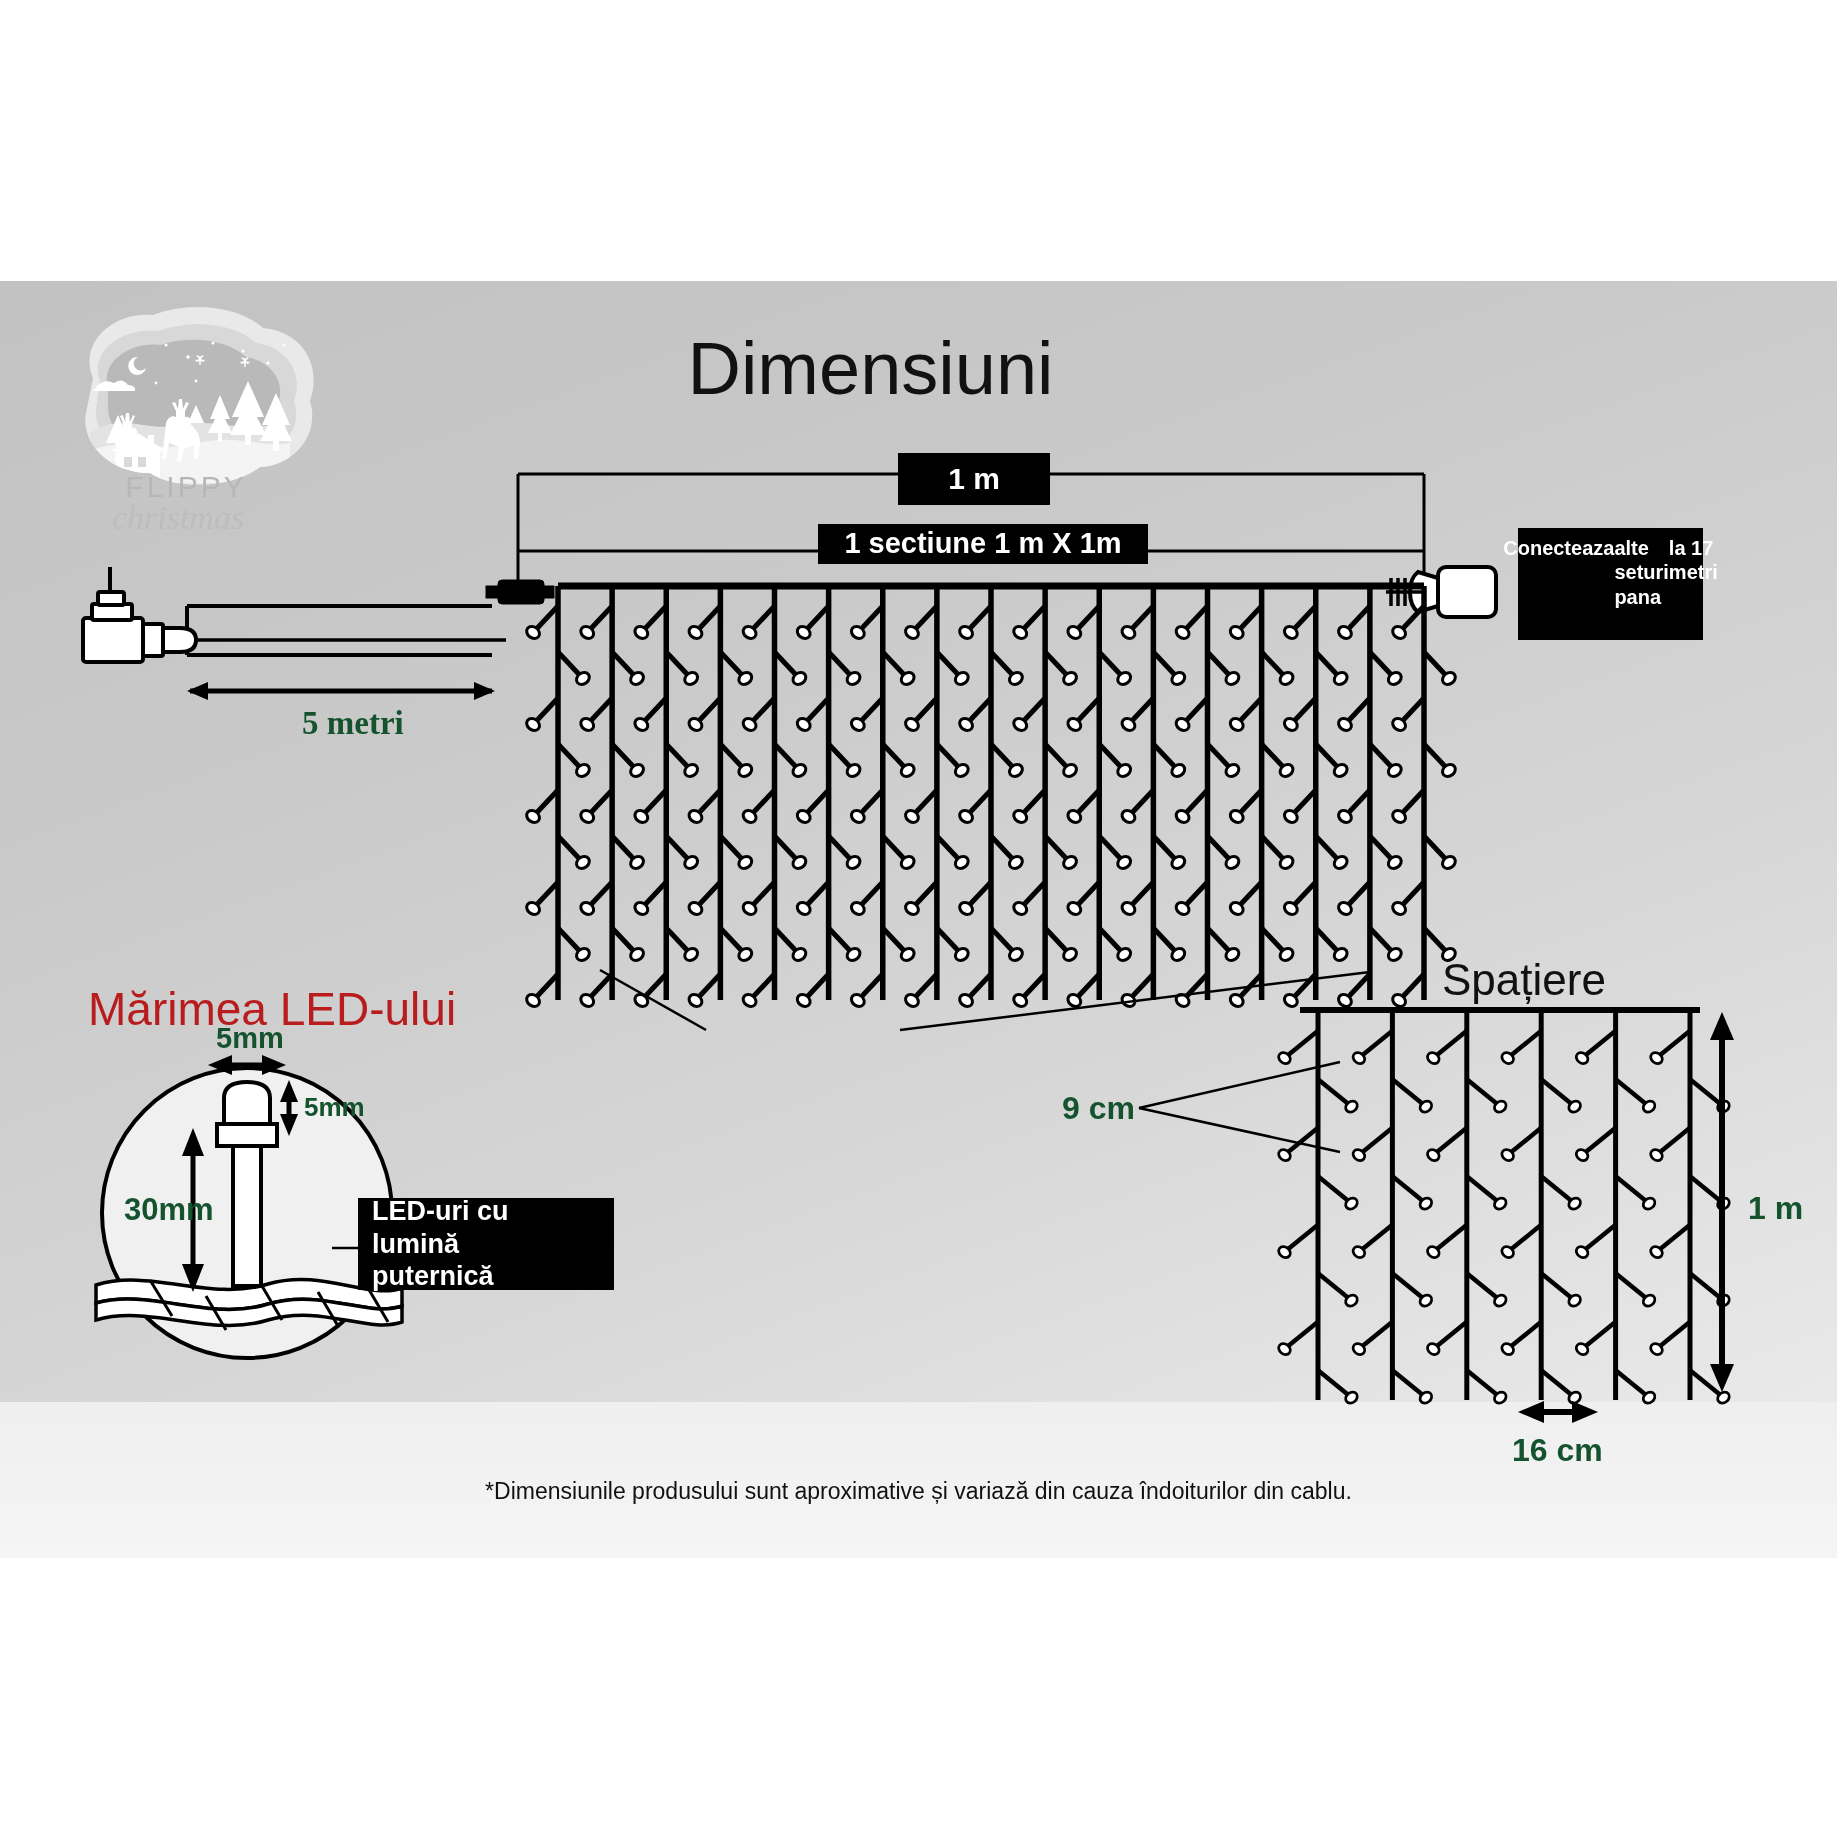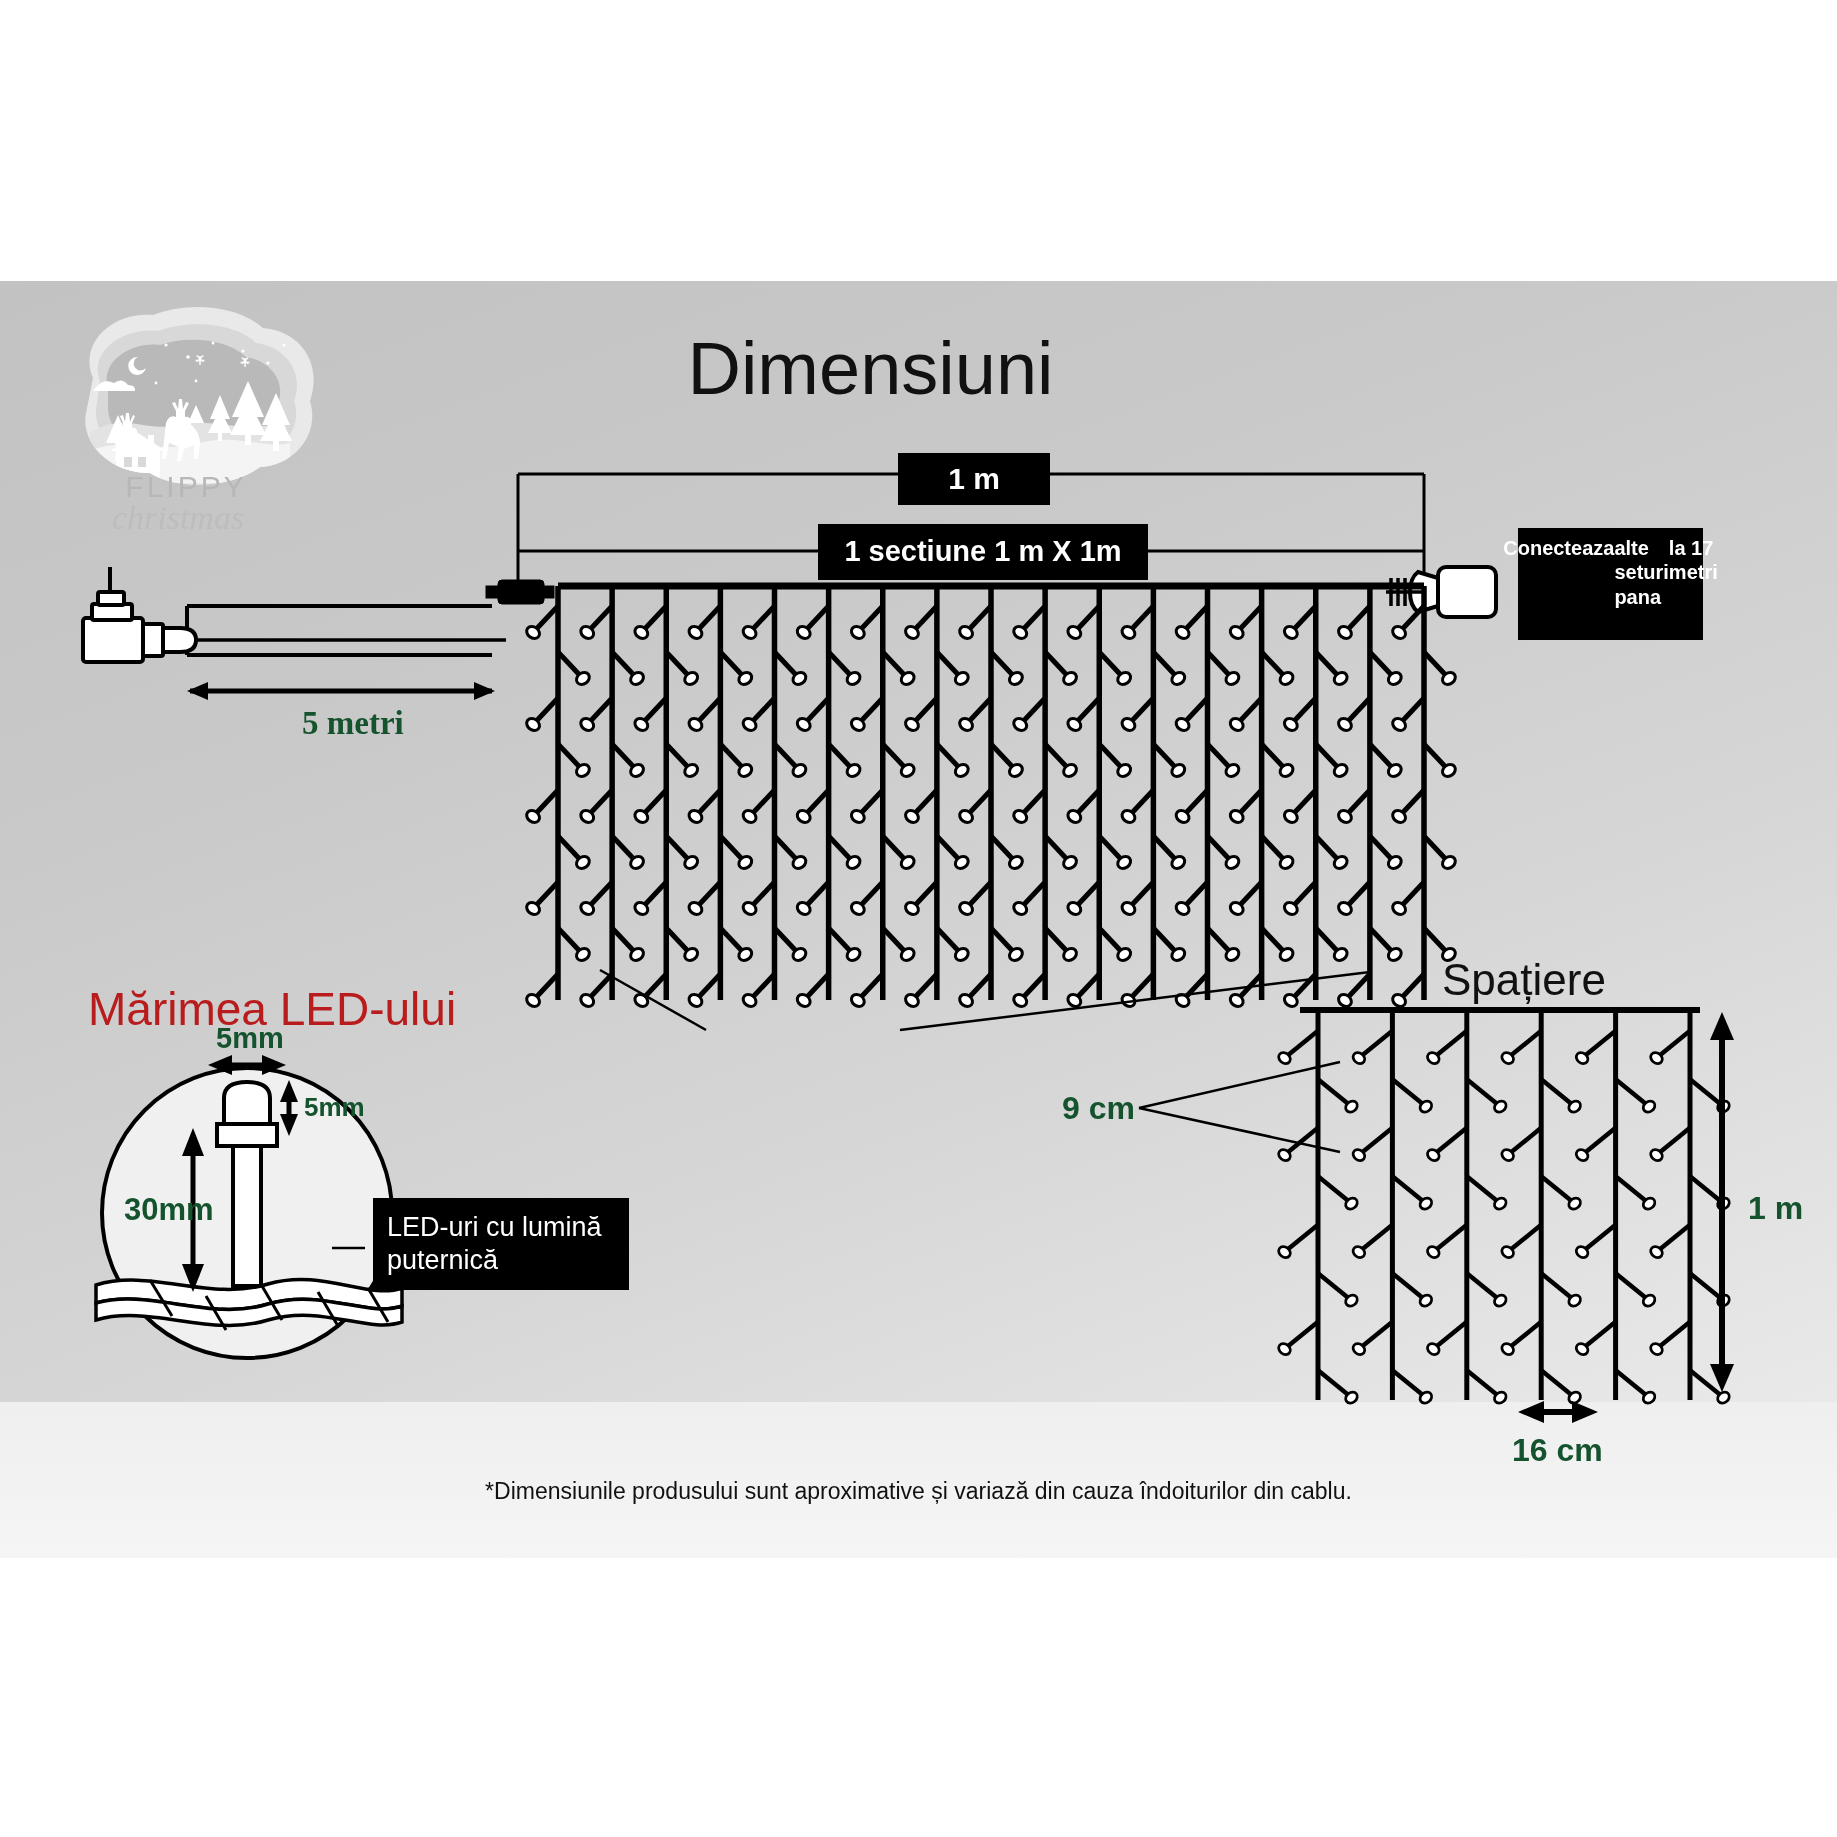--- a/index.html
+++ b/index.html
@@ -678,34 +678,34 @@
       <polygon points="193,1292 182,1264 204,1264" fill="#000" stroke="none"></polygon>
 
       <path d="M332,1248 L365,1248" stroke-width="2.5"></path>
     </g>
   </svg>
 
   <div class="blackbox" style="left:898px;top:453px;width:152px;height:52px;font-size:30px;">
     <span>1 m</span>
   </div>
 
-  <div class="blackbox" style="left:818px;top:524px;width:330px;height:56px;font-size:29px;">
+  <div class="blackbox" style="left:818px;top:524px;width:330px;height:40px;font-size:29px;">
     <span>1 sectiune 1 m X 1m</span>
   </div>
 
   <div class="blackbox" style="left:1518px;top:528px;width:185px;height:112px;font-size:20px;
               flex-direction:row;align-items:flex-start;padding:8px 14px;">
     <span>Conecteaza</span>
     <span>alte seturi pana</span>
     <span>la 17 metri</span>
   </div>
 
 
-  <div class="blackbox" style="left:358px;top:1198px;width:256px;height:92px;font-size:27px;font-weight:400;
-              flex-direction:column;align-items:flex-start;padding:6px 14px;margin-left:15px;">
+  <div class="blackbox" style="left:358px;top:1198px;width:256px;height:92px;font-size:27px;font-weight:700;
+              flex-direction:column;align-items:flex-start;padding:6px 14px;">
     <span>LED-uri cu lumină</span>
     <span>puternică</span>
   </div>
 
   <div class="dimtext" style="left:302px;top:705px;font-size:33px;font-family:'Liberation Serif',serif;">
     <span>5 metri</span>
   </div>
 
   <div id="marimea-title">
     <span>Mărimea LED-ului</span>

